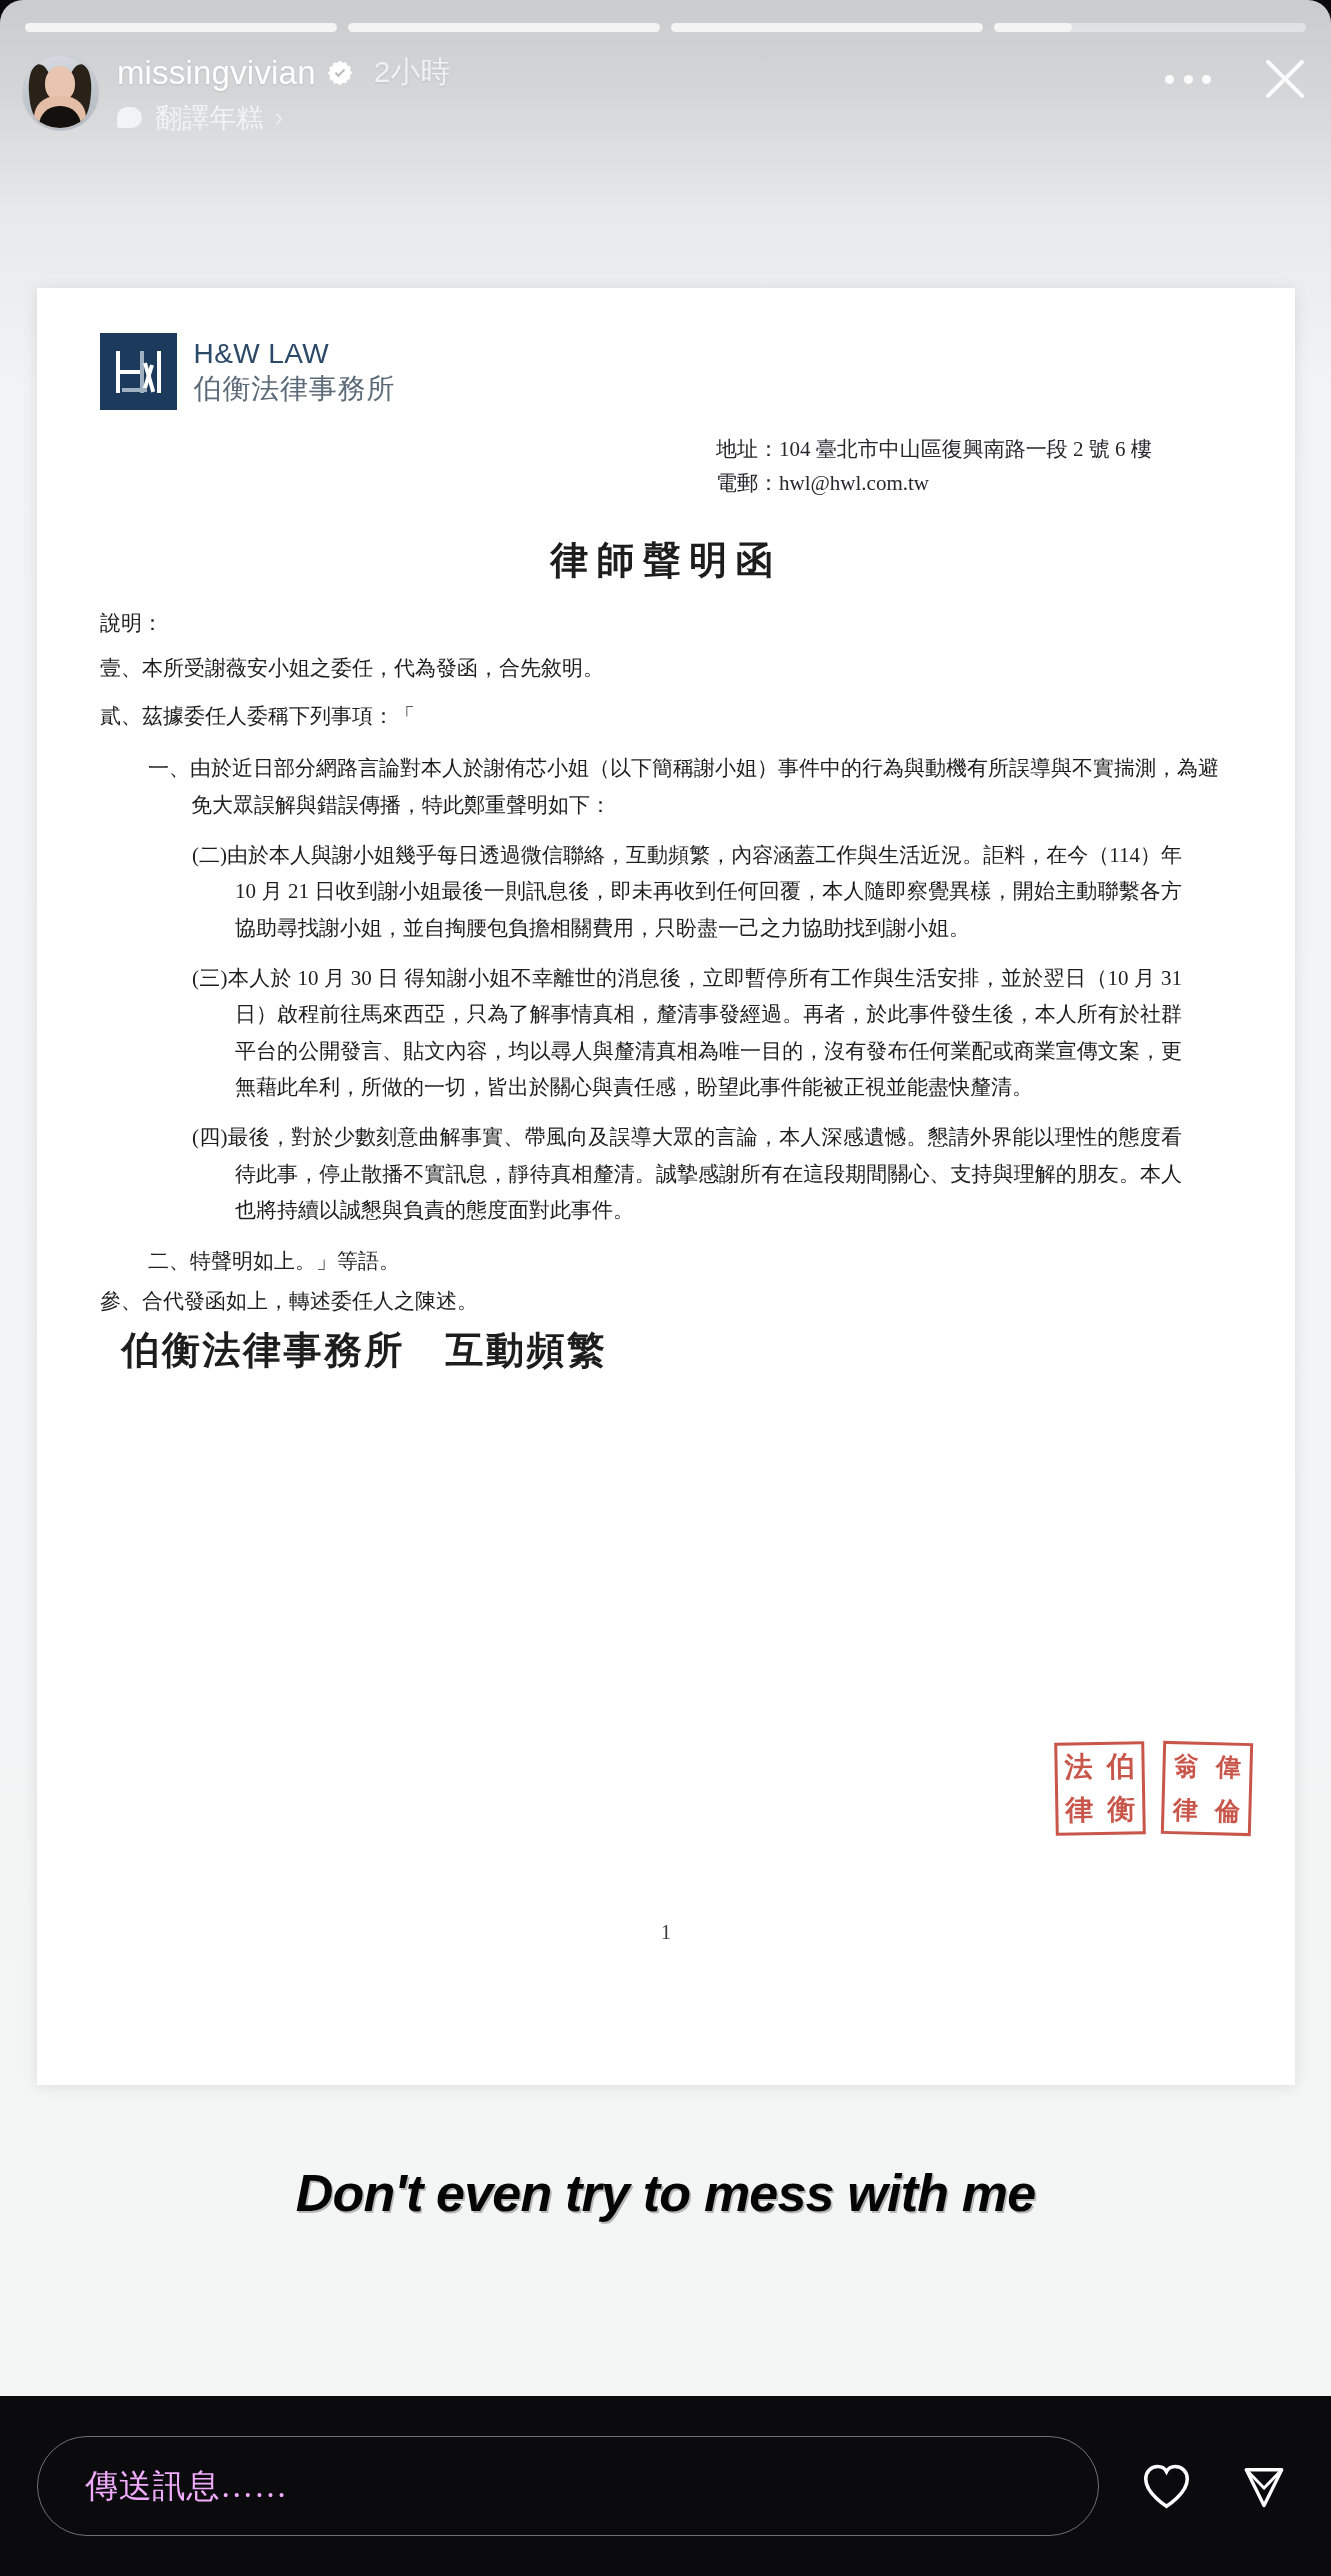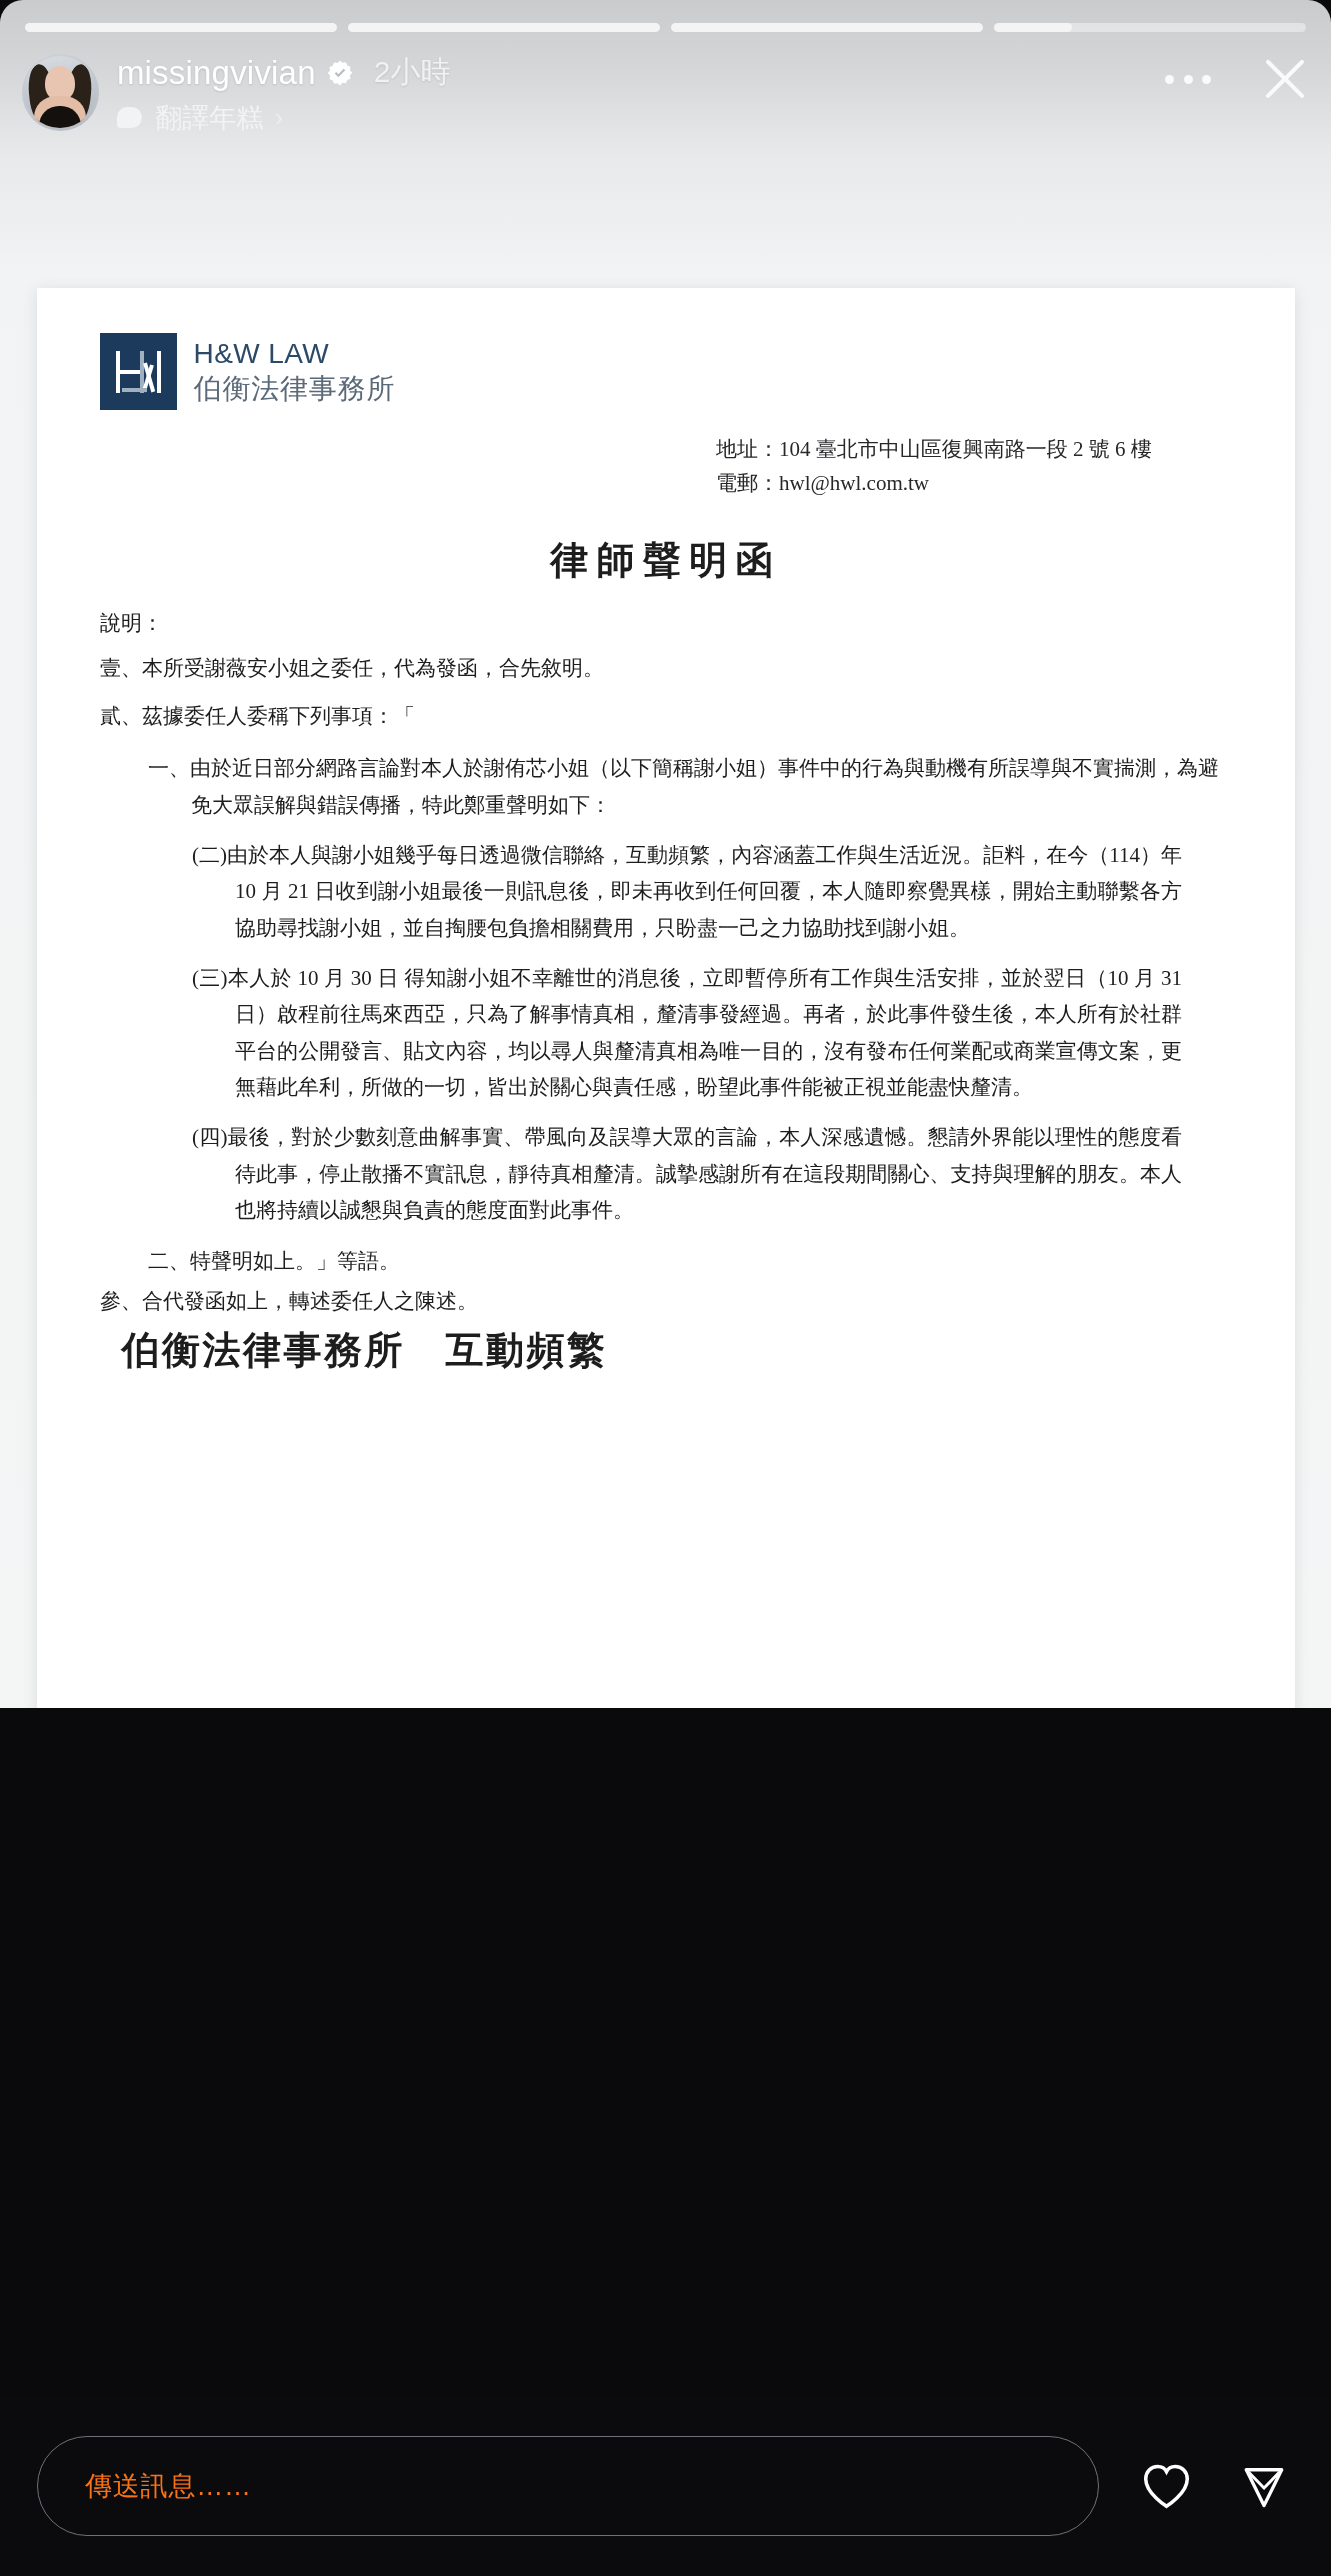--- a/index.html
+++ b/index.html
@@ -8,21 +8,21 @@
     font-family: "Liberation Sans", sans-serif;
     background:#0a0a0c;
     overflow:hidden;
     position:relative;
   }
 
   
   .story {
     position:absolute;
     left:0; top:0;
-    width:1331px; height:1708px;
+    width:1331px; height:2396px;
     background:linear-gradient(180deg,#c9cbcd 0%, #d4d6d8 4%, #e8e9ea 9%, #f2f3f4 16%, #f4f5f5 100%);
     border-radius:23px 23px 0 0;
     overflow:hidden;
   }
 
   
   .progress-row {
     position:absolute; top:23px; left:25px; right:25px;
     display:flex; gap:11.6px; z-index:30;
   }
@@ -236,22 +236,22 @@
     padding:0 37px;
   }
   .msg-input {
     flex:1 1 auto; height:100px;
     border:1.7px solid #6f7175; border-radius:52px;
     display:flex; align-items:center;
     padding:0 47px;
     background:transparent;
   }
   .msg-placeholder {
-    color:#f97316; font-size:27px; letter-spacing:0.8px;
-    font-family:Liberation Sans, sans-serif;
+    color:#f0abfc; font-size:33px; letter-spacing:0.8px;
+    font-family:Liberation Serif, serif;
   }
   .bar-icons { display:flex; align-items:center; gap:38px; margin-left:37px; }
   .icon-btn { width:60px; height:60px; display:flex; align-items:center; justify-content:center; }
 </style>
 </head>
 <body>
 
 <div class="story">
 
   <div class="progress-row">

